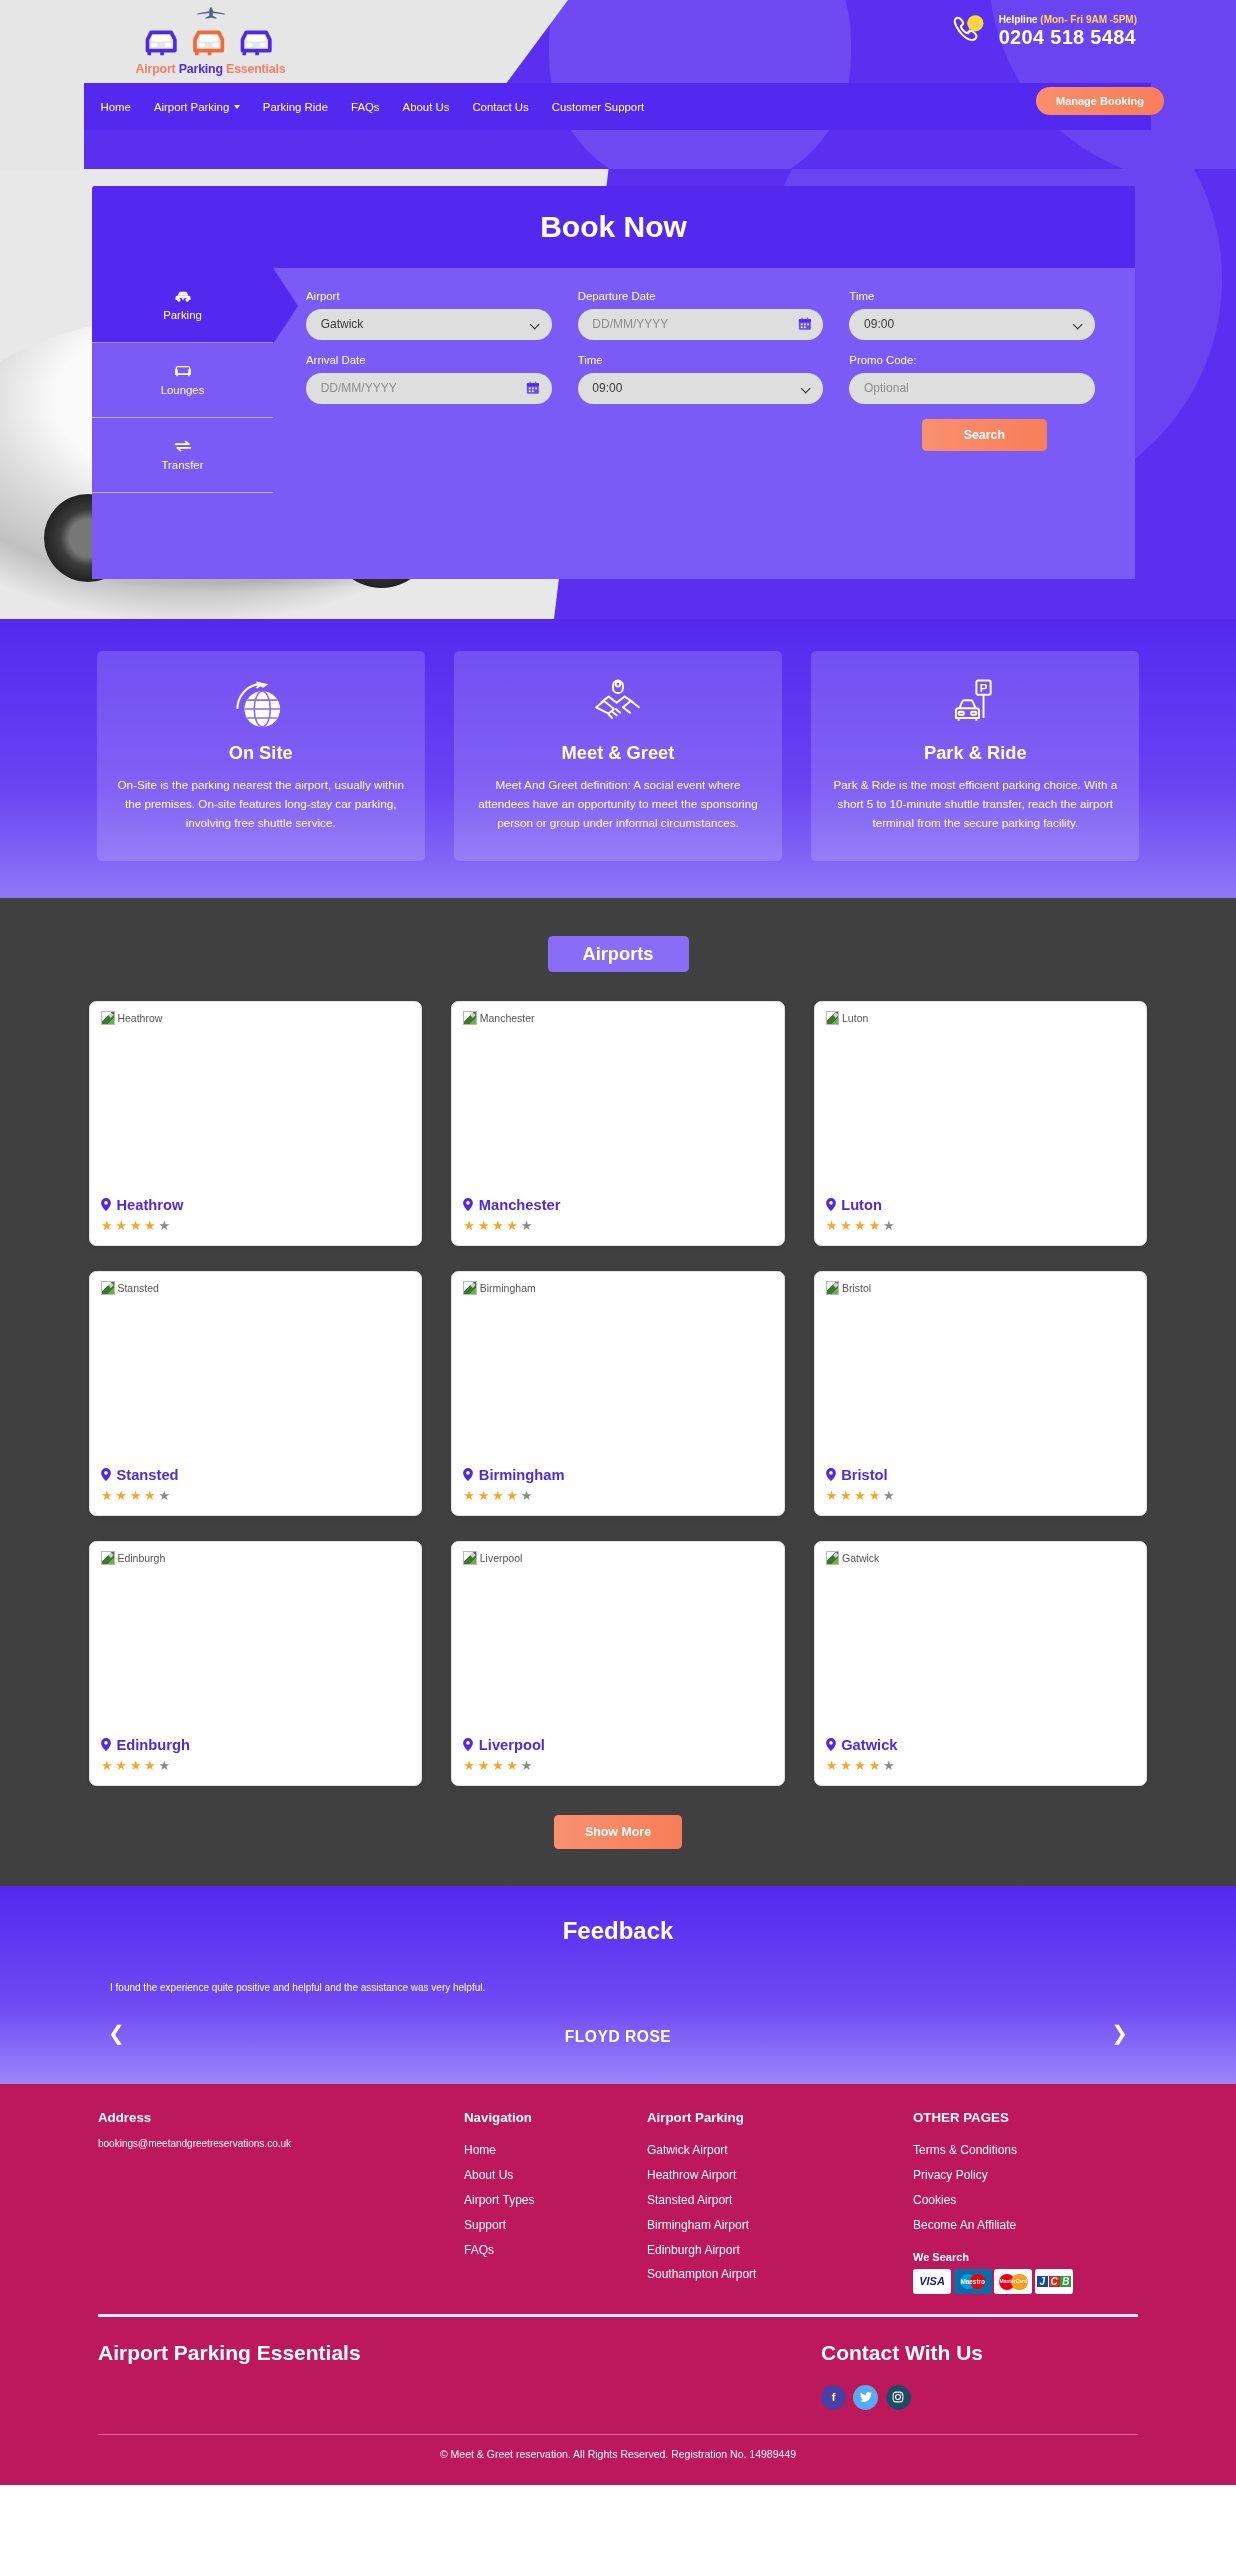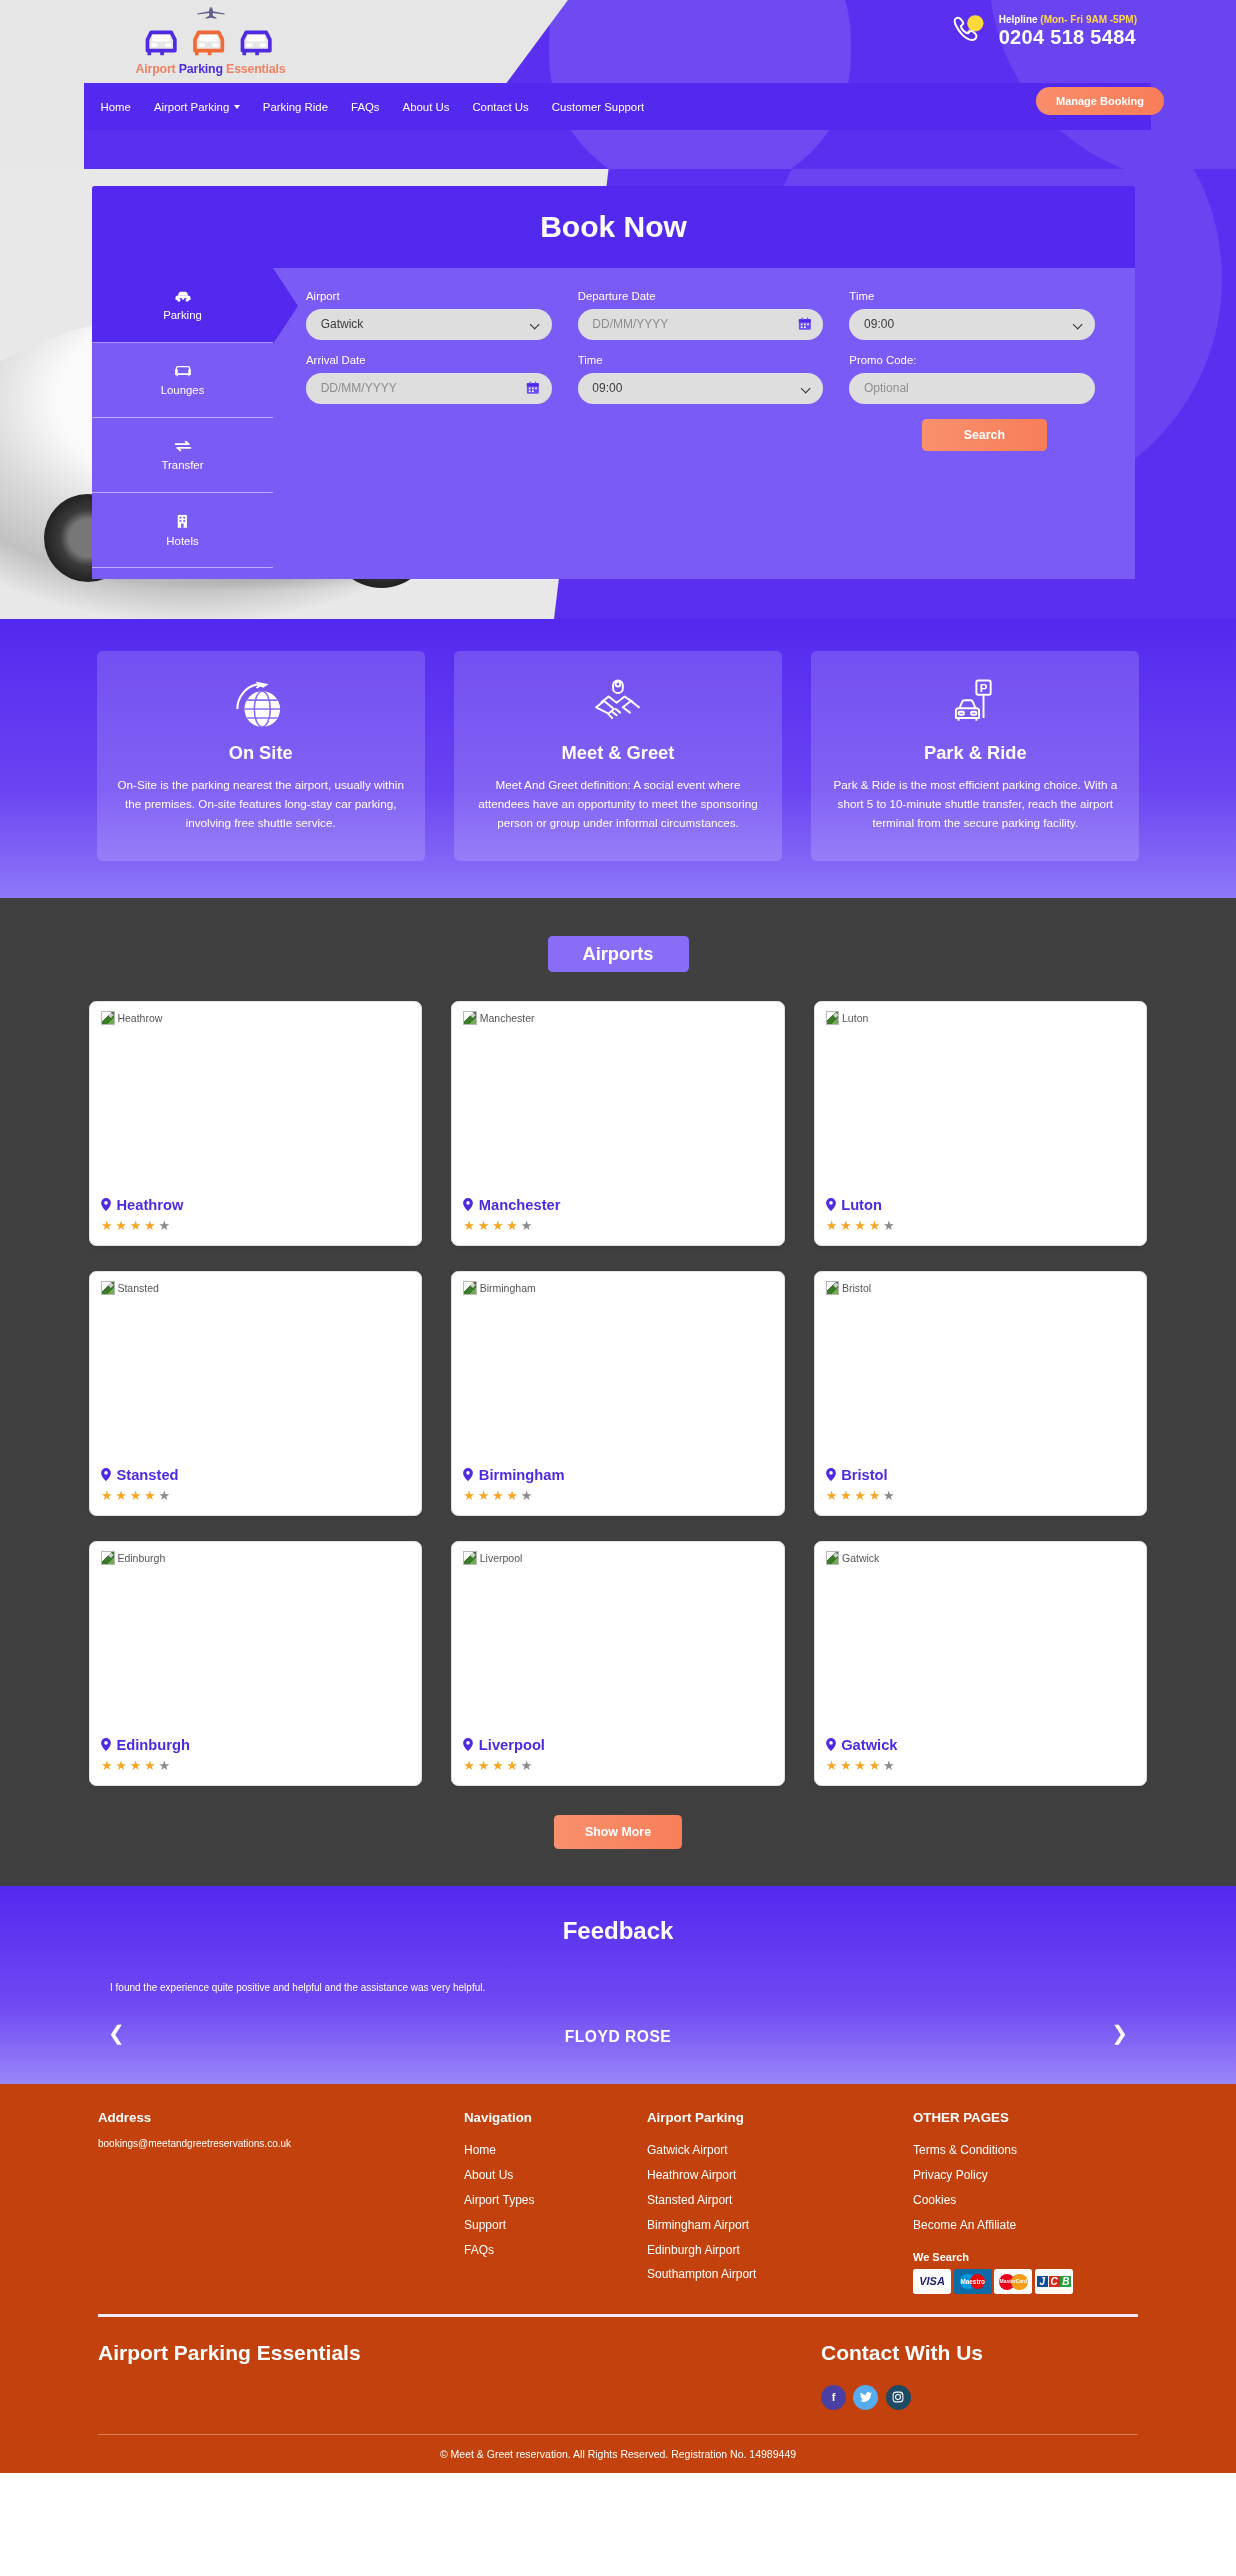--- a/index.html
+++ b/index.html
@@ -442,23 +442,23 @@
     font-size: 20px;
     color: #fff;
     cursor: pointer;
     user-select: none;
   }
   .fb-prev { left: 108px; }
   .fb-next { right: 108px; }
 
   
   .footer {
-    background: #c2410c;
-    color: #fff;
-    padding: 26px 0 0;
+    background: #be185d;
+    color: #fff;
+    padding: 26px 0 12px;
   }
   .footer-inner { width: 1062px; margin: 0 auto; }
   .foot-cols {
     display: flex;
     padding: 0 11px 20px;
   }
   .fc-address { width: 366px; }
   .fc-nav { width: 183px; }
   .fc-airport { width: 266px; }
   .fc-other { flex: 1; }
@@ -645,33 +645,20 @@
             <path d="M2.5 7.5a1.6 1.6 0 013.2 0V11h12.6V7.5a1.6 1.6 0 013.2 0V13H2.5z" fill="#fff"></path>
             <path d="M5 13v1.6M19 13v1.6" stroke="#fff" stroke-width="1.6"></path>
           </svg>
           <span>Lounges</span>
         </div>
         <div class="tab">
           <svg width="20" height="13.7" viewBox="0 0 24 16">
             <path d="M3 6h16l-4-3.2M21 10.5H5l4 3.2" fill="none" stroke="#fff" stroke-width="2" stroke-linecap="round" stroke-linejoin="round"></path>
           </svg>
           <span>Transfer</span>
-        </div>
-        <div class="tab">
-          <svg width="14.7" height="14.7" viewBox="0 0 16 16">
-            <rect x="3" y="1" width="10" height="14" fill="#fff"></rect>
-            <g fill="#7a5bf5">
-                <rect x="5" y="3" width="2" height="2"></rect>
-                <rect x="9" y="3" width="2" height="2"></rect>
-                <rect x="5" y="6.5" width="2" height="2"></rect>
-                <rect x="9" y="6.5" width="2" height="2"></rect>
-                <rect x="6.6" y="10.5" width="2.8" height="4.5"></rect>
-              </g>
-          </svg>
-          <span>Hotels</span>
         </div>
       </div>
 
       <div class="form-area">
         <div class="form-row">
           <div class="field">
             <div class="field-label">Airport</div>
             <div class="sel-wrap">
               <select class="ctl">
                 <option>Gatwick</option>

